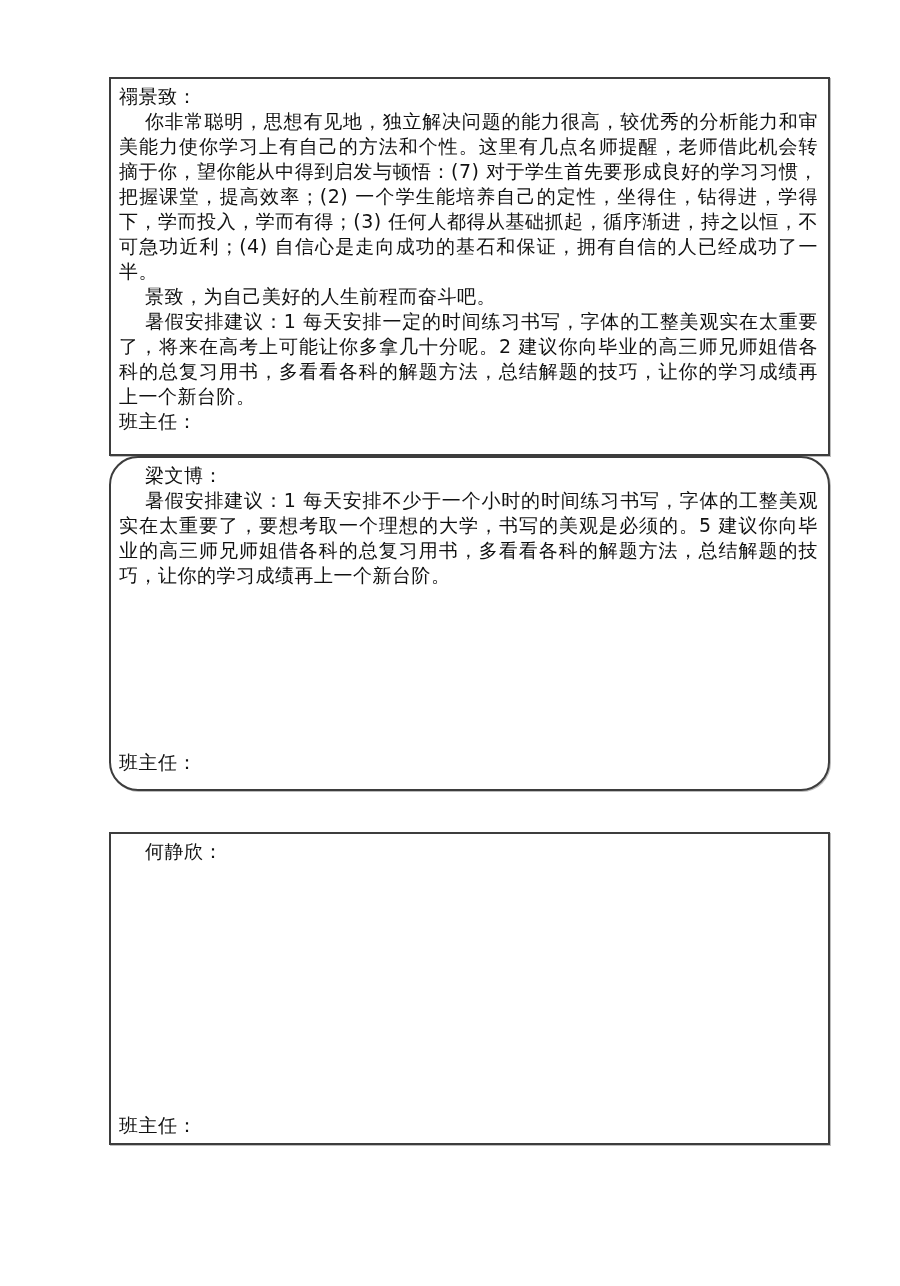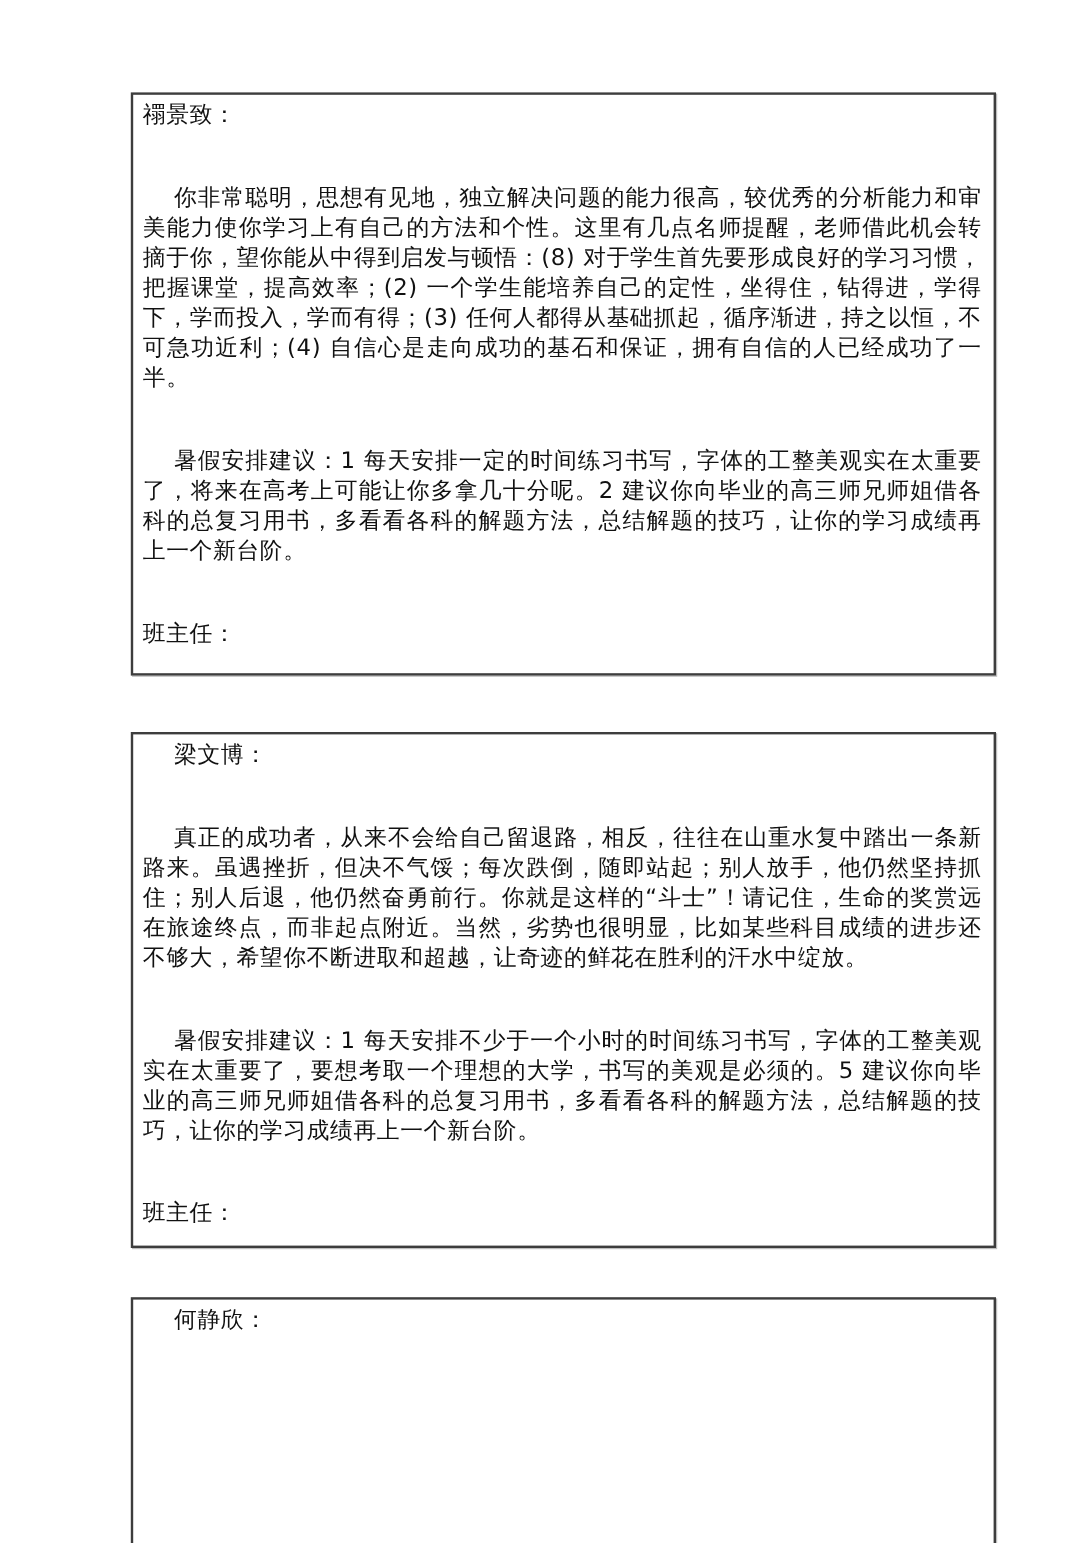--- a/index.html
+++ b/index.html
@@ -25,49 +25,48 @@
     border: 2px solid #3d3d3d;
     box-shadow: 1px 1px 0 #bdbdbd;
     background: #ffffff;
     padding: 5px 10px 6px 8px;
     display: flex;
     flex-direction: column;
     font-size: 19px;
     line-height: 25px;
     letter-spacing: 0.5px;
     text-align: justify;
-    gap: 44px;
   }
   .card-1 { margin-top: 77px; min-height: 331px; padding-bottom: 20px; }
-  .card-2 { margin-top: 47px; min-height: 335px; padding-bottom: 14px; }
+  .card-2 { min-height: 335px; padding-bottom: 14px; border-radius: 29px; }
   .card-3 { margin-top: 41px; min-height: 313px; padding-bottom: 5px; }
   .student-name { text-align: left; }
   .student-name.indented { padding-left: 26px; }
   .comment-paragraph { text-indent: 26px; }
   .signature-row {
     margin-top: auto;
     text-align: left;
     padding-right: 138px;
   }
 </style>
 </head>
 <body>
 
 <div class="page">
 
   <div class="comment-card card-1">
     <div class="student-name">禤景致：</div>
-    <div class="comment-paragraph">你非常聪明，思想有见地，独立解决问题的能力很高，较优秀的分析能力和审美能力使你学习上有自己的方法和个性。这里有几点名师提醒，老师借此机会转摘于你，望你能从中得到启发与顿悟：(8) 对于学生首先要形成良好的学习习惯，把握课堂，提高效率；(2) 一个学生能培养自己的定性，坐得住，钻得进，学得下，学而投入，学而有得；(3) 任何人都得从基础抓起，循序渐进，持之以恒，不可急功近利；(4) 自信心是走向成功的基石和保证，拥有自信的人已经成功了一半。</div>
+    <div class="comment-paragraph">你非常聪明，思想有见地，独立解决问题的能力很高，较优秀的分析能力和审美能力使你学习上有自己的方法和个性。这里有几点名师提醒，老师借此机会转摘于你，望你能从中得到启发与顿悟：(7) 对于学生首先要形成良好的学习习惯，把握课堂，提高效率；(2) 一个学生能培养自己的定性，坐得住，钻得进，学得下，学而投入，学而有得；(3) 任何人都得从基础抓起，循序渐进，持之以恒，不可急功近利；(4) 自信心是走向成功的基石和保证，拥有自信的人已经成功了一半。</div>
+    <div class="comment-paragraph">景致，为自己美好的人生前程而奋斗吧。</div>
     <div class="comment-paragraph">暑假安排建议：1 每天安排一定的时间练习书写，字体的工整美观实在太重要了，将来在高考上可能让你多拿几十分呢。2 建议你向毕业的高三师兄师姐借各科的总复习用书，多看看各科的解题方法，总结解题的技巧，让你的学习成绩再上一个新台阶。</div>
     <div class="signature-row">班主任：</div>
   </div>
 
   <div class="comment-card card-2">
     <div class="student-name indented">梁文博：</div>
-    <div class="comment-paragraph">真正的成功者，从来不会给自己留退路，相反，往往在山重水复中踏出一条新路来。虽遇挫折，但决不气馁；每次跌倒，随即站起；别人放手，他仍然坚持抓住；别人后退，他仍然奋勇前行。你就是这样的“斗士”！请记住，生命的奖赏远在旅途终点，而非起点附近。当然，劣势也很明显，比如某些科目成绩的进步还不够大，希望你不断进取和超越，让奇迹的鲜花在胜利的汗水中绽放。</div>
     <div class="comment-paragraph">暑假安排建议：1 每天安排不少于一个小时的时间练习书写，字体的工整美观实在太重要了，要想考取一个理想的大学，书写的美观是必须的。5 建议你向毕业的高三师兄师姐借各科的总复习用书，多看看各科的解题方法，总结解题的技巧，让你的学习成绩再上一个新台阶。</div>
     <div class="signature-row">班主任：</div>
   </div>
 
   <div class="comment-card card-3">
     <div class="student-name indented">何静欣：</div>
     <div class="signature-row">班主任：</div>
   </div>
 
 </div>

